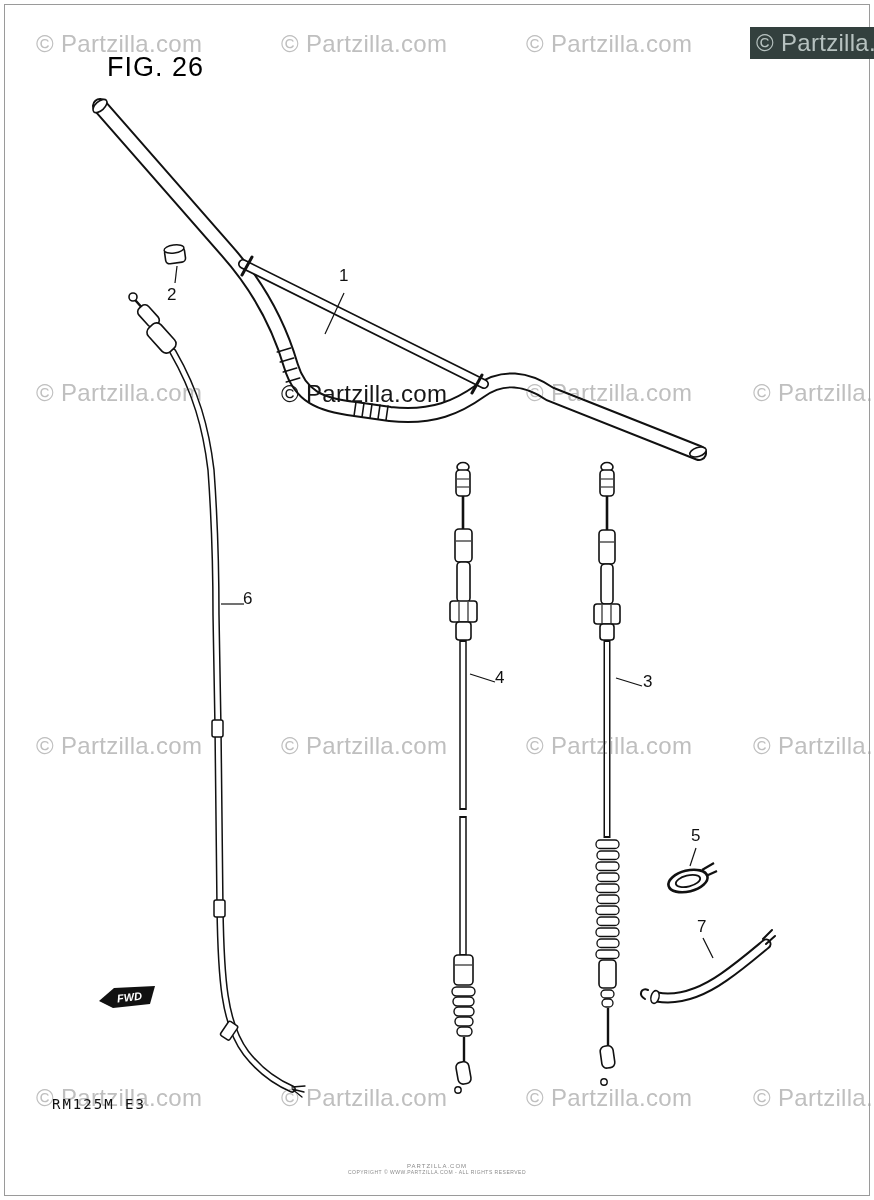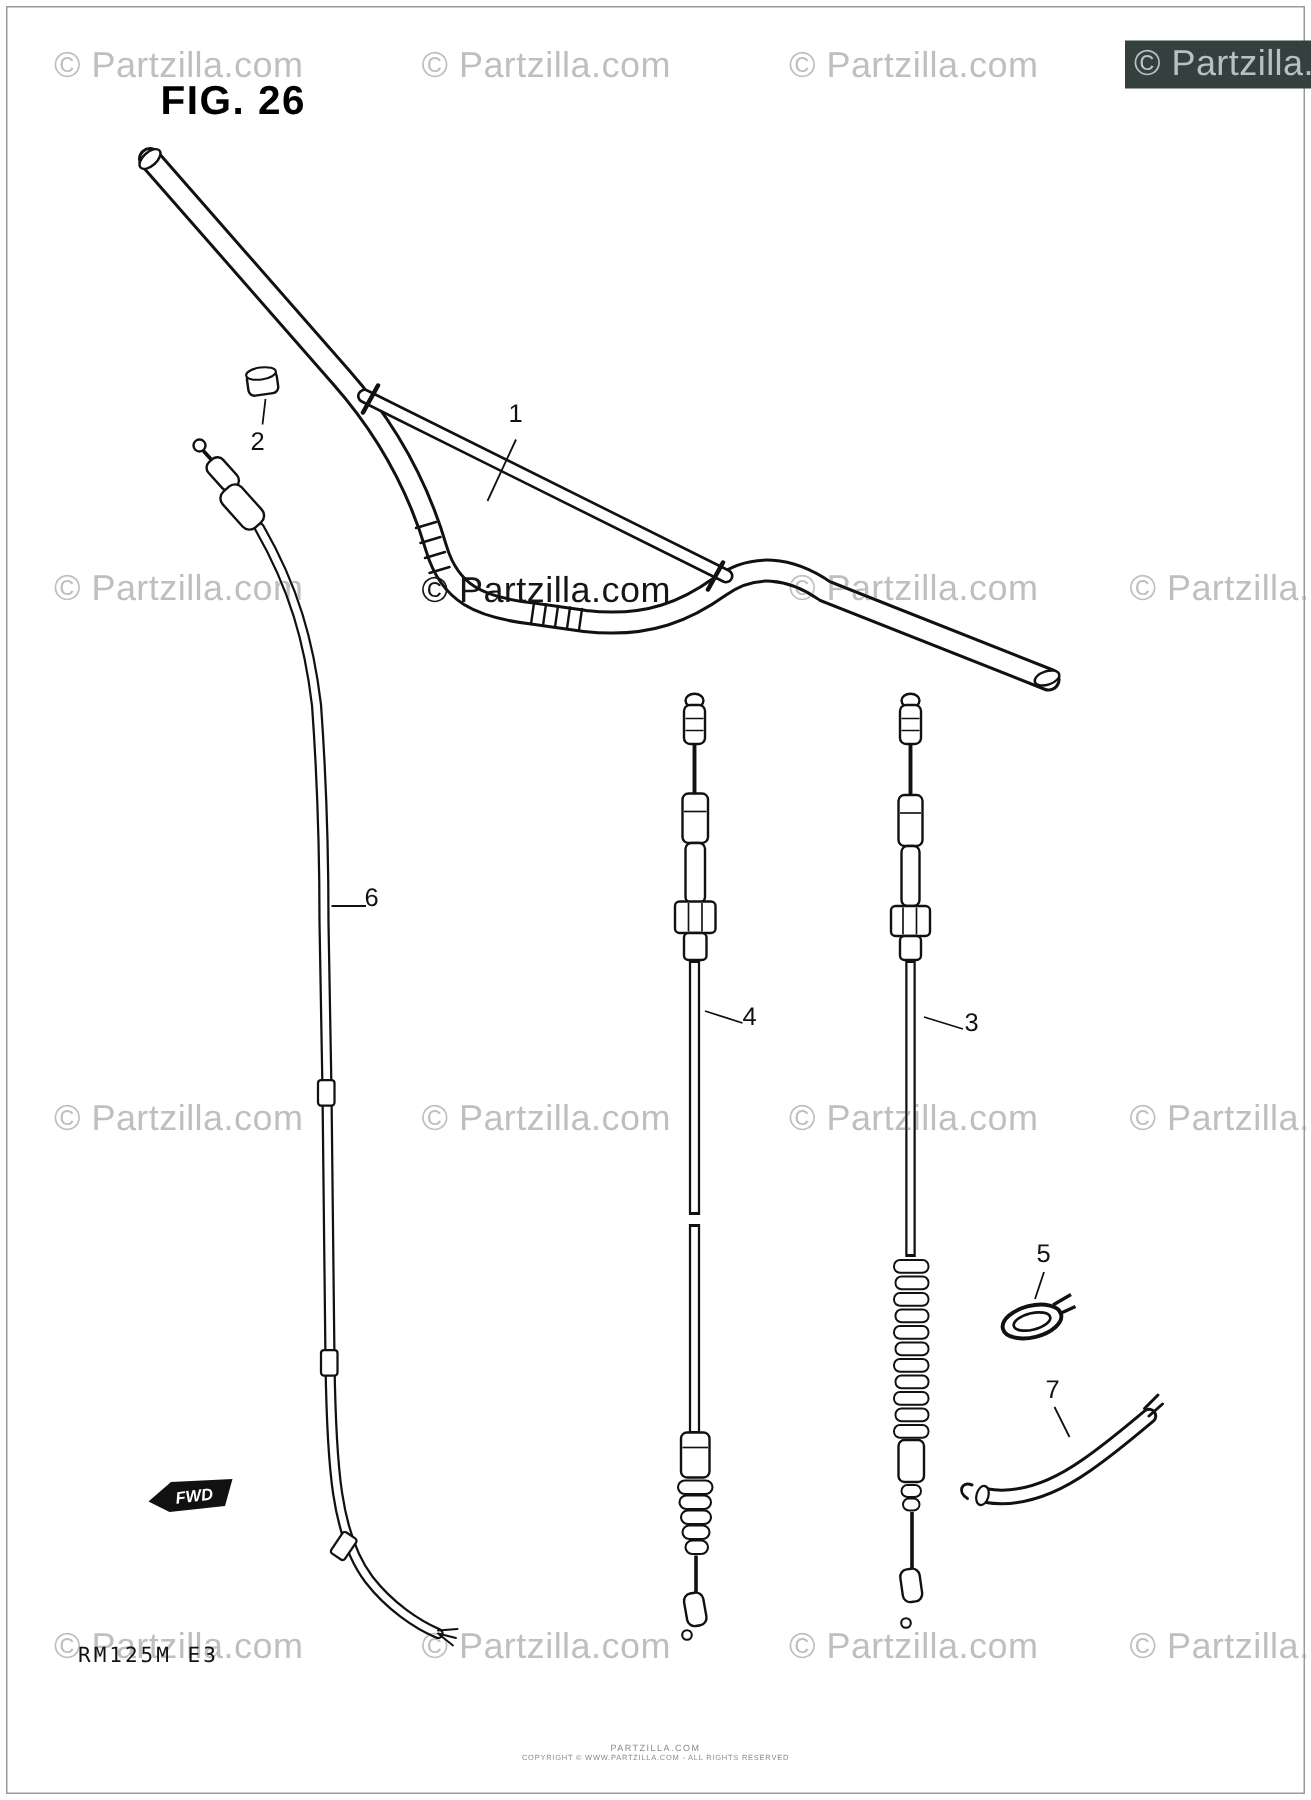--- a/index.html
+++ b/index.html
@@ -10,21 +10,21 @@
   svg.diagram{position:absolute;left:0;top:0;z-index:1}
   .wm{
     position:absolute;z-index:3;white-space:nowrap;
     font-family:"Liberation Sans",sans-serif;font-size:24px;letter-spacing:.3px;
     color:#bfbfbf;mix-blend-mode:darken;pointer-events:none;
   }
   .wm.dark{color:#161616}
   .wm.selected{background:#33403e;color:#b7c2c0;padding:2px 6px;mix-blend-mode:normal}
   .title{
     position:absolute;left:107px;top:52px;z-index:4;
-    font-size:27px;font-weight:700;color:#000;letter-spacing:1px;
+    font-size:27px;font-weight:400;color:#000;letter-spacing:1px;
   }
   .callout{position:absolute;z-index:4;font-size:17px;color:#111}
   .model{
     position:absolute;left:52px;top:1096px;z-index:4;color:#111;
     font-family:"DejaVu Sans Mono",monospace;font-size:14px;letter-spacing:2px;text-align:center;
   }
   .footer{position:absolute;left:0;right:0;top:1163px;z-index:4;text-align:center;color:#8a8a8a}
   .footer .l1{font-size:6px;letter-spacing:1px}
   .footer .l2{font-size:5px;letter-spacing:.5px}
 </style>

